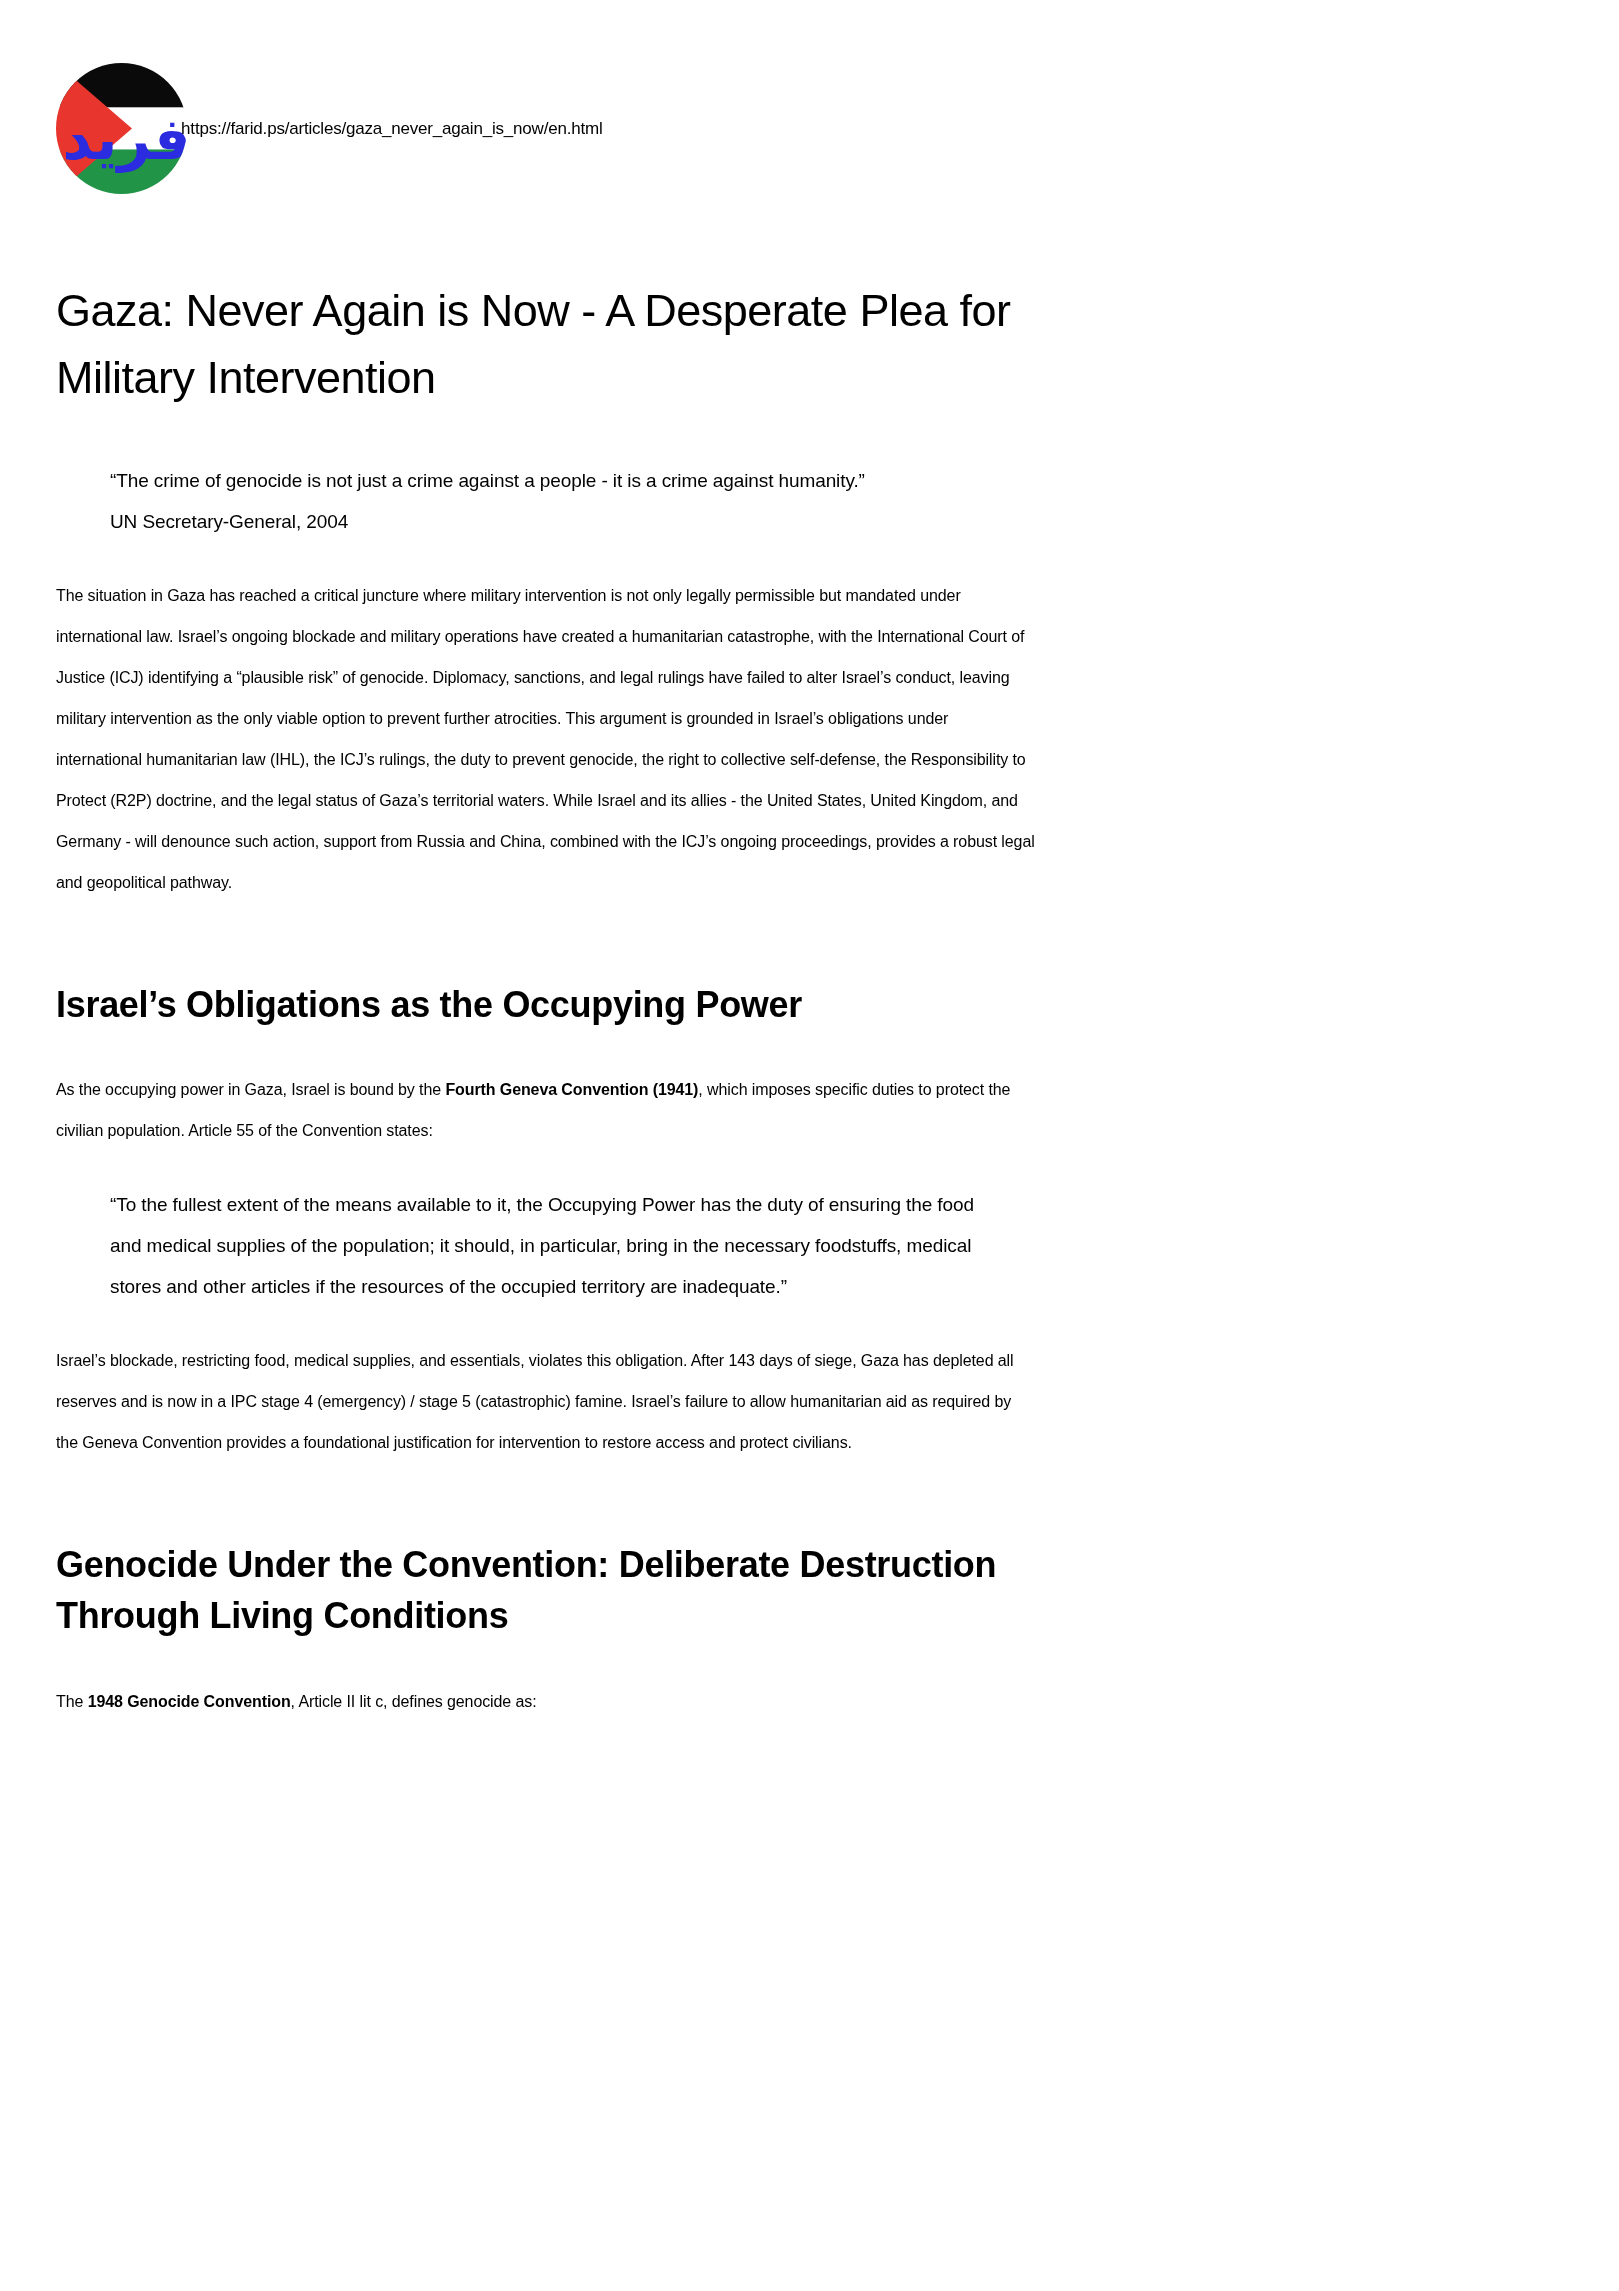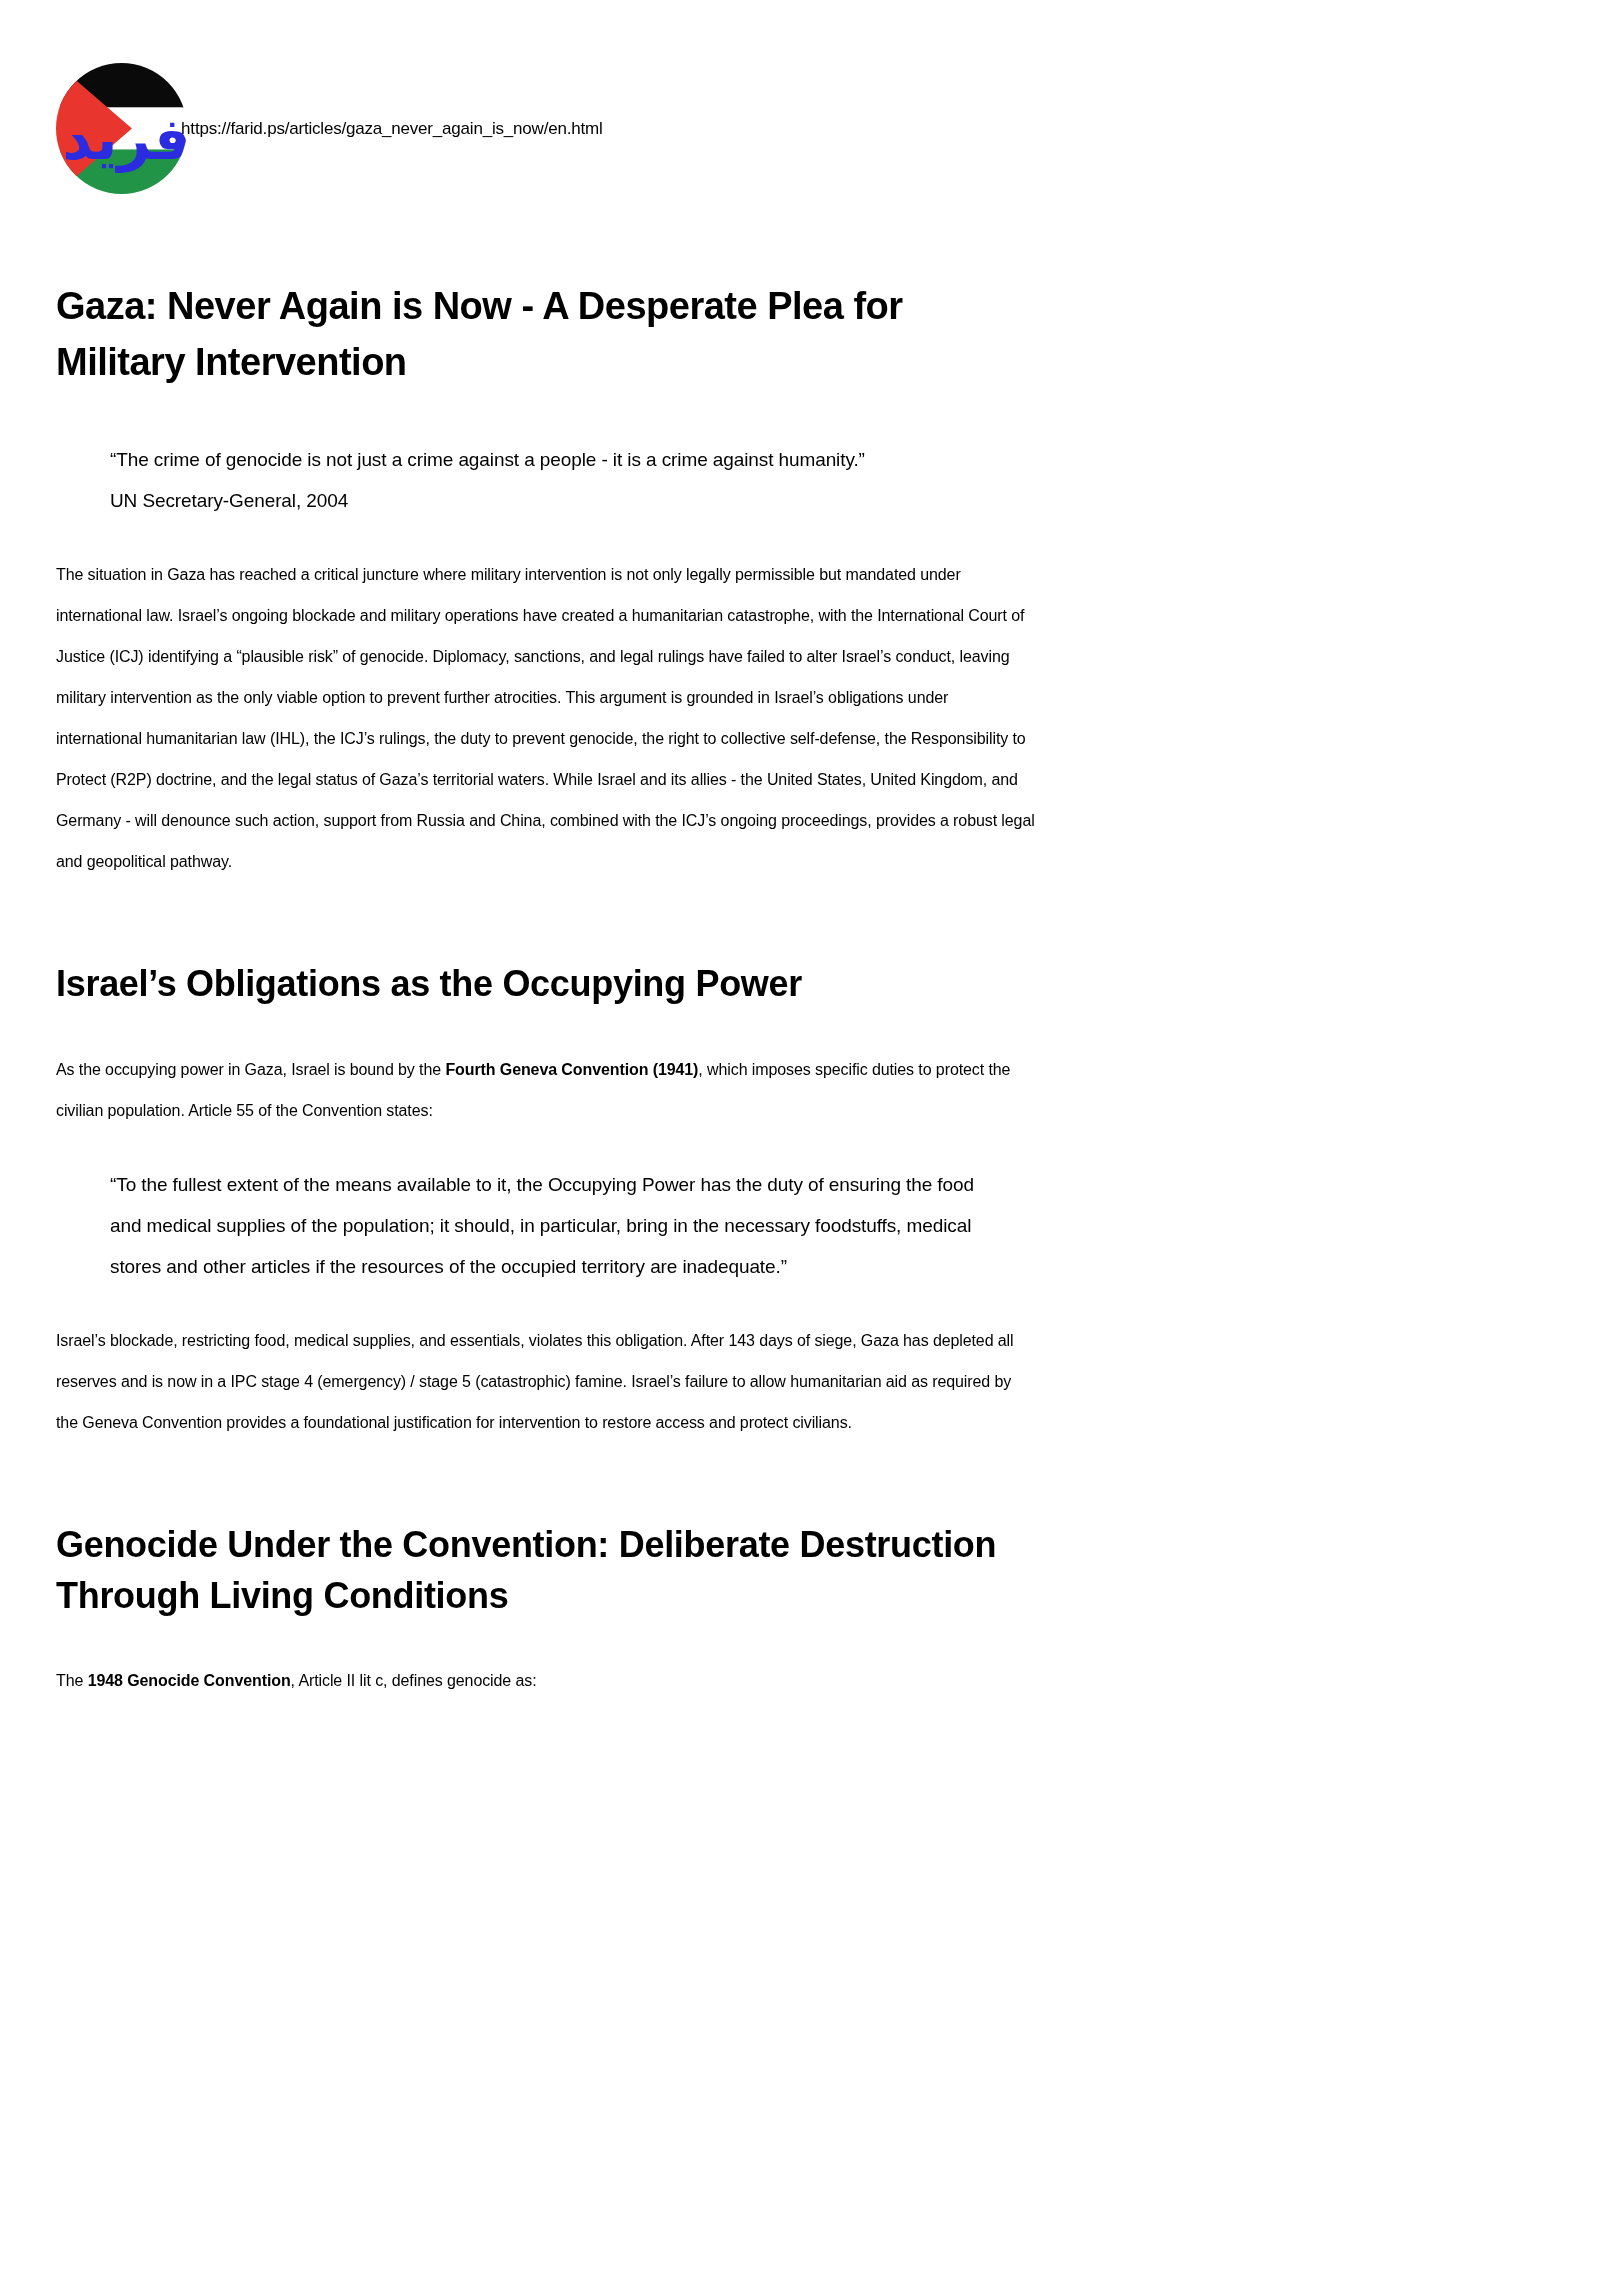--- a/index.html
+++ b/index.html
@@ -33,23 +33,23 @@
   .site-url {
     font-size: 17px;
     letter-spacing: -0.2px;
     margin-left: -5.9px;
     color: #000000;
     text-decoration: none;
     cursor: pointer;
   }
   
   .article-title {
-    font-size: 38px;
+    font-size: 45px;
     line-height: 1.48;
-    font-weight: 700;
+    font-weight: 400;
     letter-spacing: -0.5px;
     margin: 84px 0 49px 0;
   }
   .body-text {
     font-size: 16px;
     line-height: 41px;
     letter-spacing: -0.1px;
     margin: 0 0 33px 0;
   }
   .quote-block {

